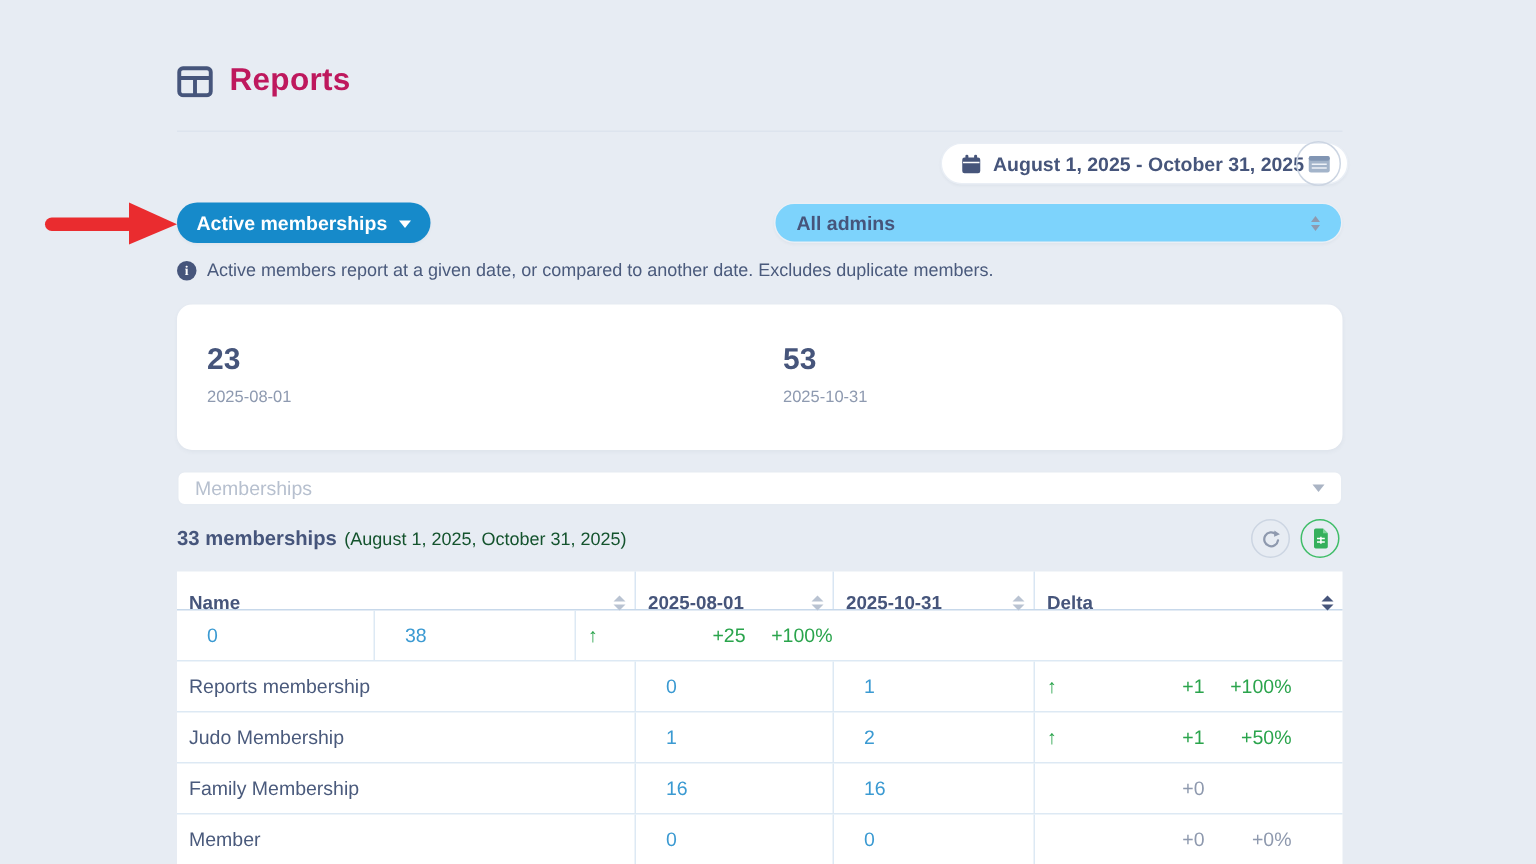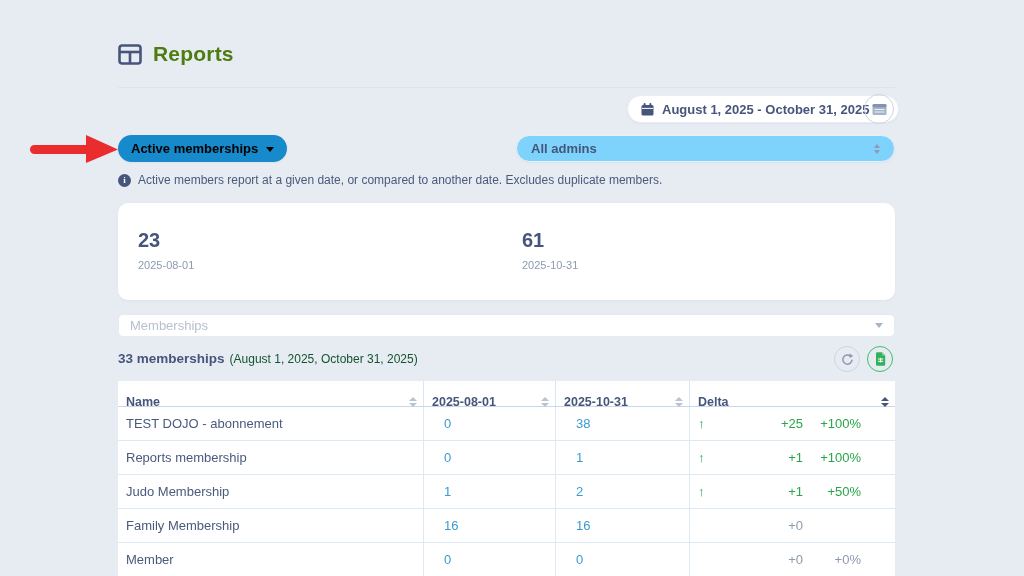--- a/index.html
+++ b/index.html
@@ -8,32 +8,32 @@
     position: relative;
     background: #e7ecf3;
     font-family: "Liberation Sans", sans-serif;
     overflow: hidden;
     color: #46557b;
   }
   .abs { position: absolute; }
 
   
   .page-header { left:118px; top:42px; display:flex; align-items:center; gap:11px; }
-  .page-title { font-size:21px; font-weight:700; color:#4d7c0f; letter-spacing:.2px;text-align:right; }
+  .page-title { font-size:21px; font-weight:700; color:#be185d; letter-spacing:.2px;text-align:right; }
   .header-divider { left:118px; top:87px; width:777px; height:1px; background:#dde4ee; }
 
   
   .pill {
     display:flex; align-items:center; gap:8px;
     height:28px; border-radius:15px; padding:0 13px;
     font-size:13px; font-weight:600; white-space:nowrap;
     box-shadow:0 1px 2px rgba(50,70,100,.05);
   }
   .date-pill { left:627px; top:95px; background:#fff; border:1px solid #e9eef5; color:#46557b; cursor:pointer; }
-  .type-pill { left:118px; top:135px; background:#168aca; color:#000000; height:27px; cursor:pointer; }
+  .type-pill { left:118px; top:135px; background:#168aca; color:#ffffff; height:27px; cursor:pointer; }
   .caret-down { width:0; height:0; border-left:4px solid transparent; border-right:4px solid transparent; border-top:5px solid currentColor; margin-top:1px; }
 
   .circle-btn {
     width:30px; height:30px; border-radius:50%;
     border:1px solid #ccd5e2; background:transparent;
     display:flex; align-items:center; justify-content:center; cursor:pointer;
   }
   .card-circle { left:864px; top:94px; }
   .refresh-circle { left:834px; top:346px; width:26px; height:26px; }
   .export-circle  { left:867px; top:346px; width:26px; height:26px; border-color:#3fbd68; }
@@ -178,21 +178,21 @@
   <span class="info-dot">i</span>
   <span>Active members report at a given date, or compared to another date. Excludes duplicate members.</span>
 </div>
 
 <div class="abs stat-card">
   <div class="stat stat-1">
     <div class="v">23</div>
     <div class="l">2025-08-01</div>
   </div>
   <div class="stat stat-2">
-    <div class="v">61</div>
+    <div class="v">53</div>
     <div class="l">2025-10-31</div>
   </div>
 </div>
 
 <div class="abs memberships-select">
   <span class="ph">Memberships</span>
   <span class="small-caret"></span>
 </div>
 
 <div class="abs summary-row">
@@ -245,21 +245,20 @@
     <div class="th col-delta">
       <span>Delta</span>
       <span class="sort active">
           <i class="u"></i>
           <i class="d"></i>
         </span>
     </div>
   </div>
   <div>
   <div class="tr trend-up">
-    <div class="td name">TEST DOJO - abonnement</div>
     <div class="td num">0</div>
     <div class="td num2">38</div>
     <div class="td delta">
       <span class="arrow">↑</span>
       <span class="dval">+25</span>
       <span class="dpct">+100%</span>
     </div>
   </div>
 
   <div class="tr trend-up">

